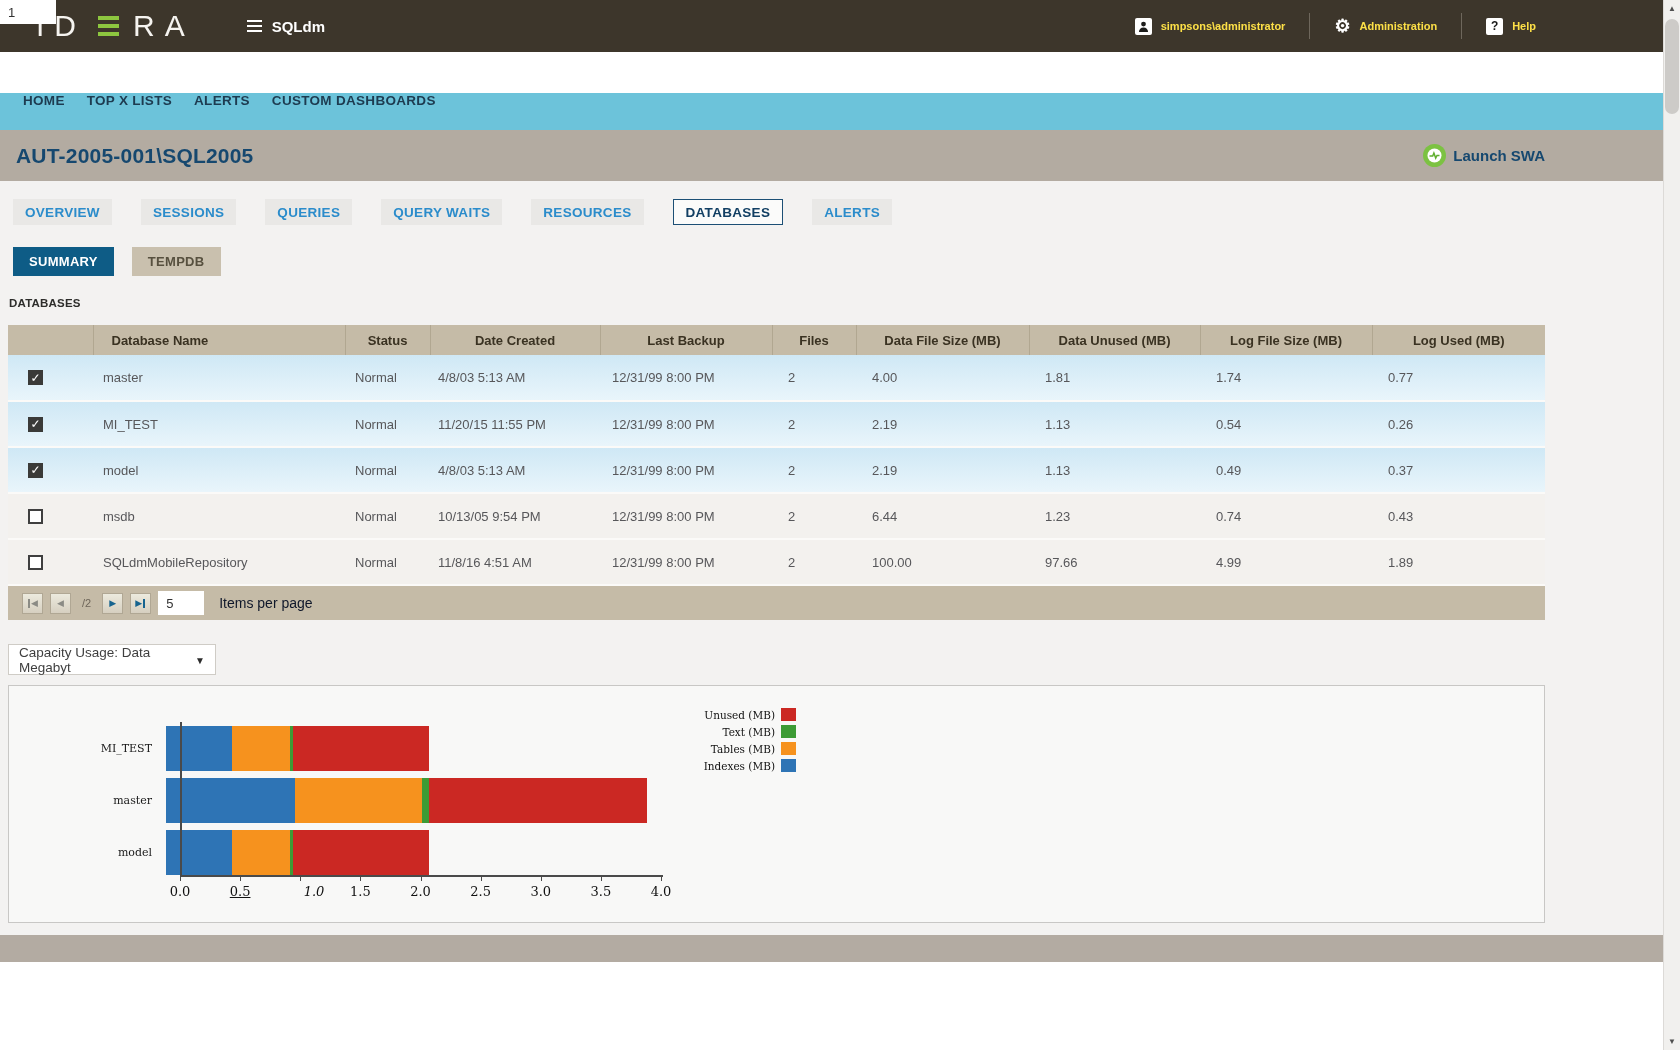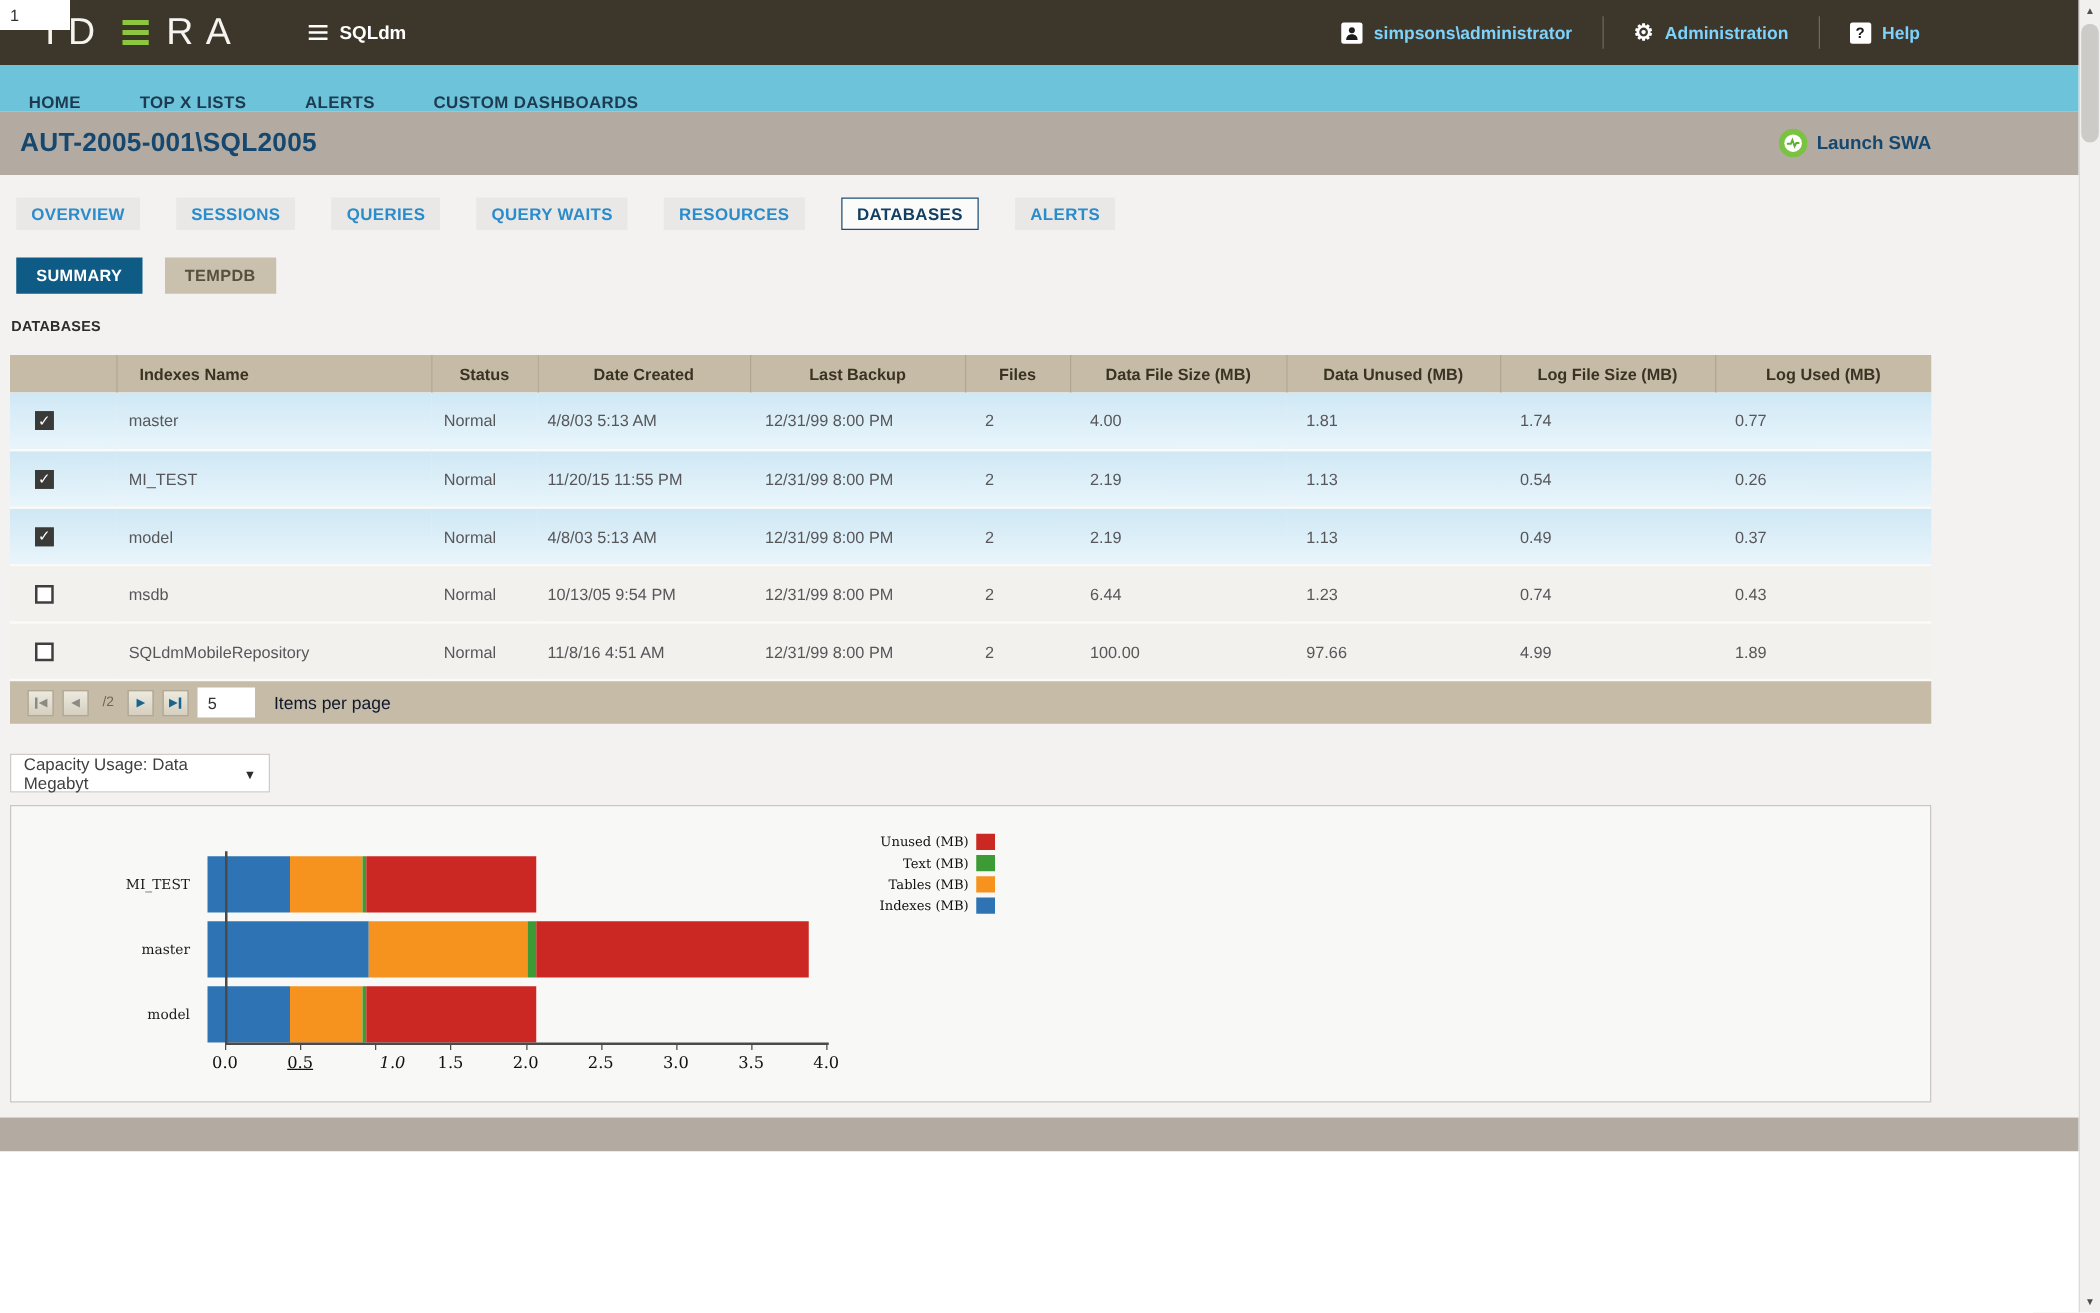--- a/index.html
+++ b/index.html
@@ -12,28 +12,28 @@
   .logo { display:flex; align-items:center; gap:12px; margin-left:36px; font-size:30px; font-weight:400;
           letter-spacing:10px; color:#f6f4f0; }
   .logo .ltr { line-height:1; }
   .ebars { display:inline-flex; flex-direction:column; gap:4px; margin-right:2px; }
   .ebars i { width:21px; height:4px; background:#8dc63f; display:block; }
   .menu-group { display:flex; align-items:center; gap:10px; margin-left:52px; }
   .burger { display:inline-flex; flex-direction:column; gap:3px; cursor:pointer; }
   .burger span { width:15px; height:2px; background:#fff; display:block; }
   .app-name { font-size:15px; font-weight:bold; color:#fff; }
   .header-right { display:flex; align-items:center; margin-left:auto; margin-right:127px; }
-  .hdr-item { display:flex; align-items:center; gap:9px; font-size:14px; font-weight:bold; color:#7dd3fc; }
+  .hdr-item { display:flex; align-items:center; gap:9px; font-size:11px; font-weight:bold; color:#fde047; }
   .hsep { width:1px; height:26px; background:#6e675c; margin:0 24px; }
   .icon-box { width:17px; height:17px; background:#fff; border-radius:2px; display:flex; align-items:center; justify-content:center; }
   .q-icon::before { content:"?"; color:#181818; font-weight:bold; font-size:12px; }
   .gear-icon::before { content:"⚙"; font-size:18px; color:#fff; line-height:1; }
 
   
-  .top-nav { height:37px; background:#6cc3da; display:flex; align-items:flex-end; padding-left:23px; gap:47px; }
+  .top-nav { height:37px; background:#6cc3da; display:flex; align-items:flex-start; padding-left:23px; gap:22px;margin-top:41px; }
   .nav-item { font-size:13.5px; font-weight:bold; color:#1d3b50; letter-spacing:.3px; cursor:pointer; }
 
   
   .title-bar { height:51px; background:#b3aba1; display:flex; align-items:center; }
   .server-title { margin-left:16px; font-size:21px; font-weight:bold; color:#16486f; letter-spacing:.2px; }
   .launch { margin-left:auto; margin-right:118px; display:flex; align-items:center; gap:7px; cursor:pointer; }
   .launch-label { font-size:15px; font-weight:bold; color:#16486f; }
 
   
   .content { background:#f3f2f1; padding-bottom:12px; }
@@ -213,21 +213,21 @@
           <col style="width: 172px;">
           <col style="width: 84px;">
           <col style="width: 173px;">
           <col style="width: 171px;">
           <col style="width: 172px;">
           <col style="width: 173px;">
         </colgroup>
       <thead>
           <tr>
             <th class="th cb-col"></th>
-            <th class="th col0">Indexes Name</th>
+            <th class="th col0">Database Name</th>
             <th class="th col1">Status</th>
             <th class="th col2">Date Created</th>
             <th class="th col3">Last Backup</th>
             <th class="th col4">Files</th>
             <th class="th col5">Data File Size (MB)</th>
             <th class="th col6">Data Unused (MB)</th>
             <th class="th col7">Log File Size (MB)</th>
             <th class="th col8">Log Used (MB)</th>
           </tr>
         </thead>

